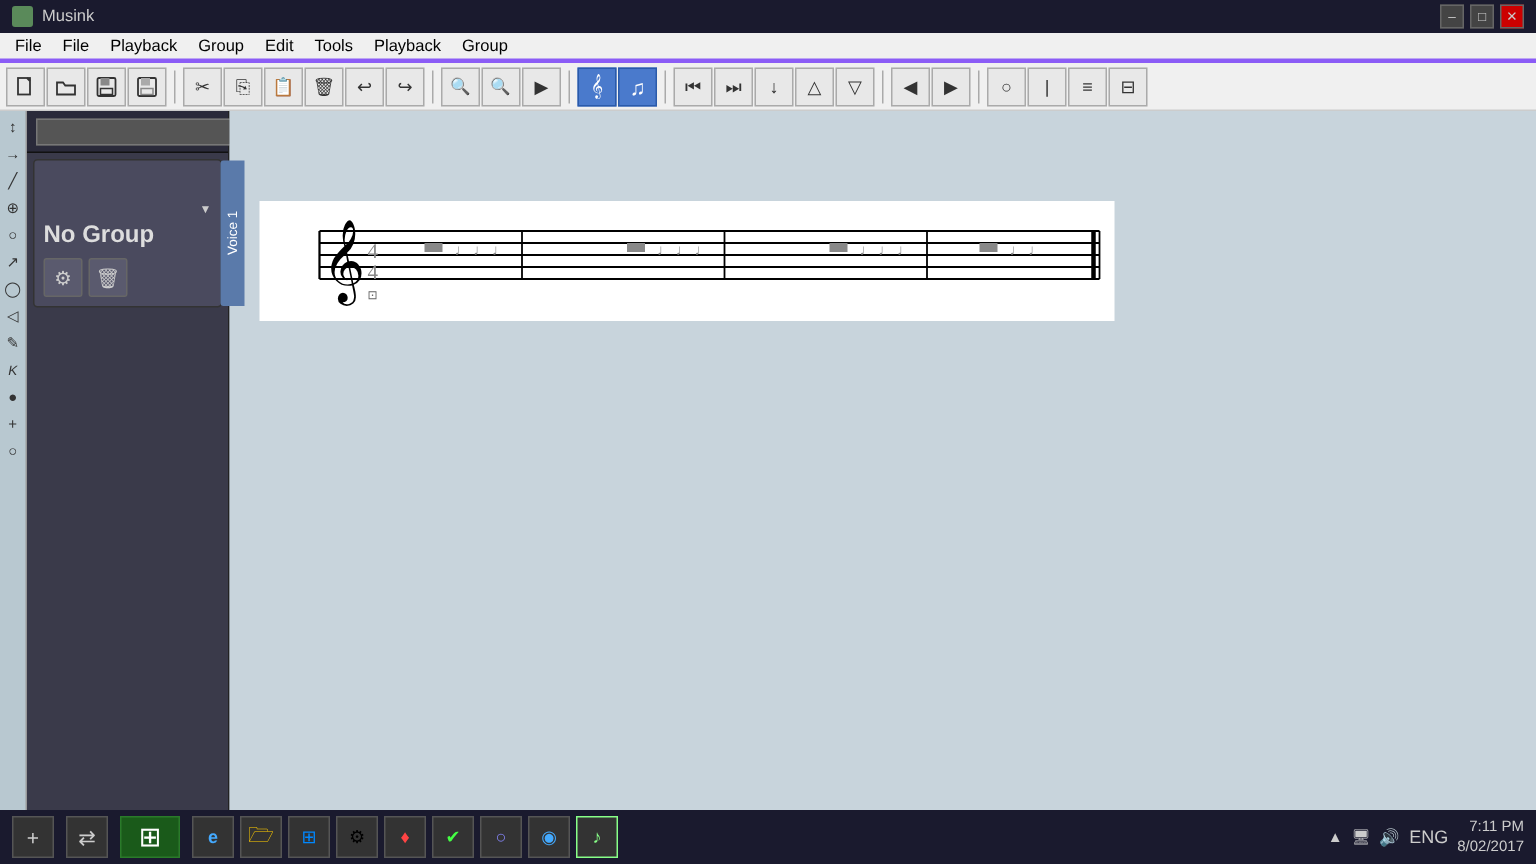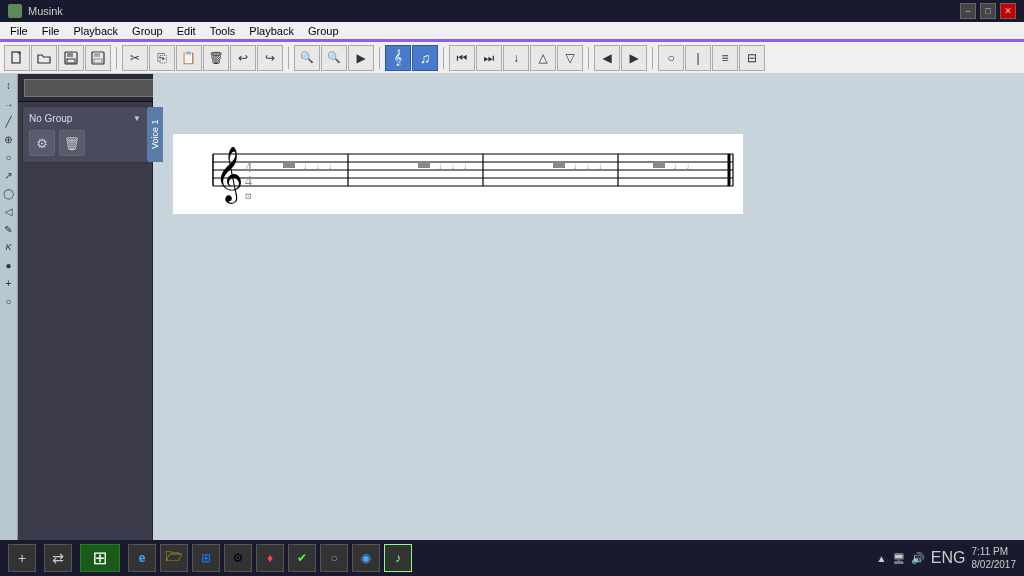--- a/index.html
+++ b/index.html
@@ -164,22 +164,23 @@
       position: relative;
     }
     .track-group-row {
       display: flex;
       align-items: center;
       justify-content: space-between;
       margin-bottom: 6px;
     }
     .track-group-name {
       color: #ddd;
-      font-size: 10px;
-      font-weight: normal;
+      font-size: 16px;
+      font-weight: bold;
+      margin-top: 35px;
     }
     .track-group-dropdown {
       font-size: 8px;
       color: #ccc;
     }
     .track-actions {
       display: flex;
       gap: 4px;
     }
     .track-action-btn {
@@ -259,21 +260,21 @@
     .taskbar-apps { display: flex; gap: 4px; }
     .taskbar-app {
       width: 28px; height: 28px;
       background: #333;
       border: 1px solid #555;
       display: flex; align-items: center; justify-content: center;
       cursor: pointer;
       font-size: 14px;
     }
     .sys-tray { display: flex; align-items: center; gap: 6px; color: #ccc; font-size: 10px; }
-    .time-display { text-align: left; line-height: 1.3; }
+    .time-display { text-align: right; line-height: 1.3; }
   </style>
 </head>
 <body>
 
 <div class="title-bar">
   <div class="title-bar-left">
     <span class="title-bar-icon"></span>
     <span>Musink</span>
   </div>
   <div class="title-bar-controls">
@@ -465,20 +466,20 @@
       <div class="taskbar-app" style="color:#88f;font-size:12px;">○</div>
       <div class="taskbar-app" style="color:#4af;font-size:12px;">◉</div>
       <div class="taskbar-app" style="color:#8f8;font-size:12px;border-color:#8f8;">♪</div>
     </div>
   </div>
   <div class="taskbar-right">
     <div class="sys-tray">
       <span style="font-size:10px;">▲</span>
       <span style="font-size:10px;">🖥</span>
       <span style="font-size:11px;">🔊</span>
-      <span style="font-size:16px;">ENG</span>
+      <span style="font-size:12px;">ENG</span>
       <div class="time-display">
         <div>7:11 PM</div>
         <div>8/02/2017</div>
       </div>
     </div>
   </div>
 </div>
 
 </body></html>

